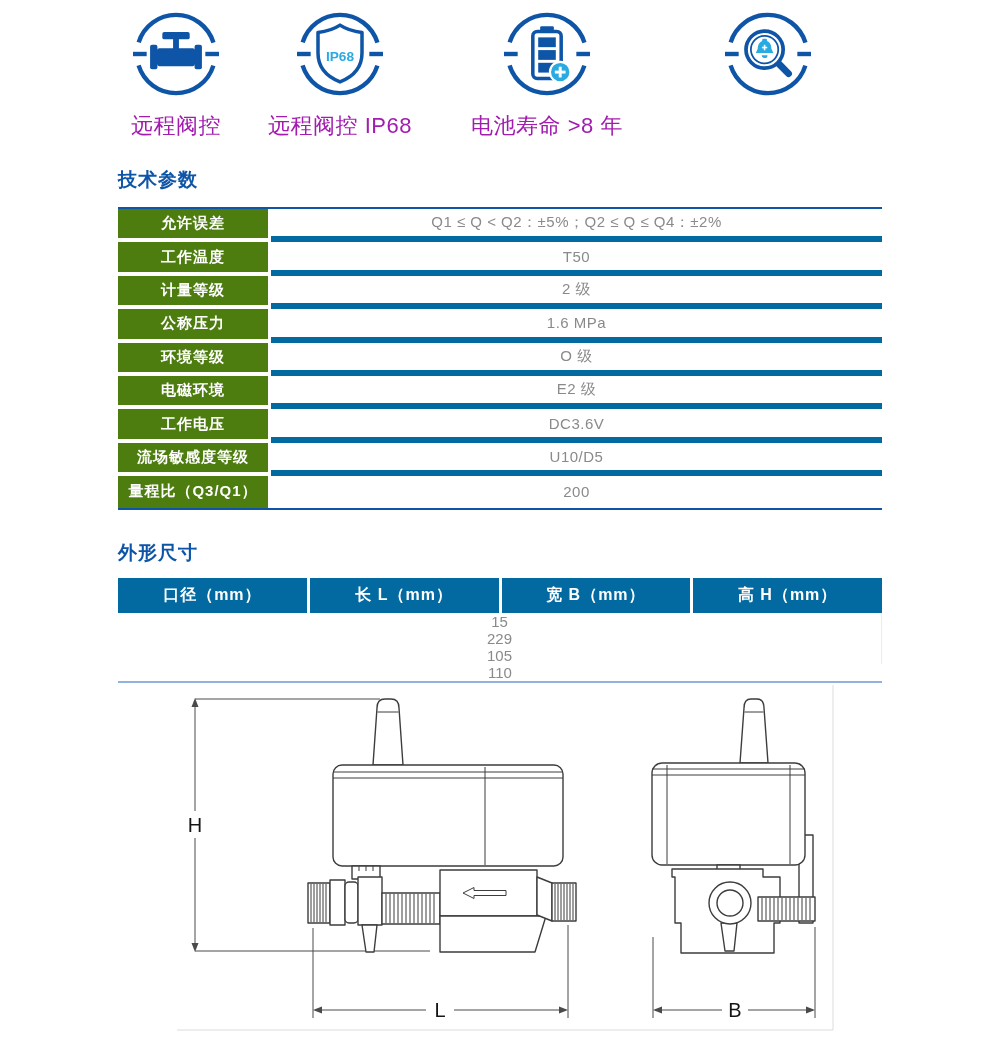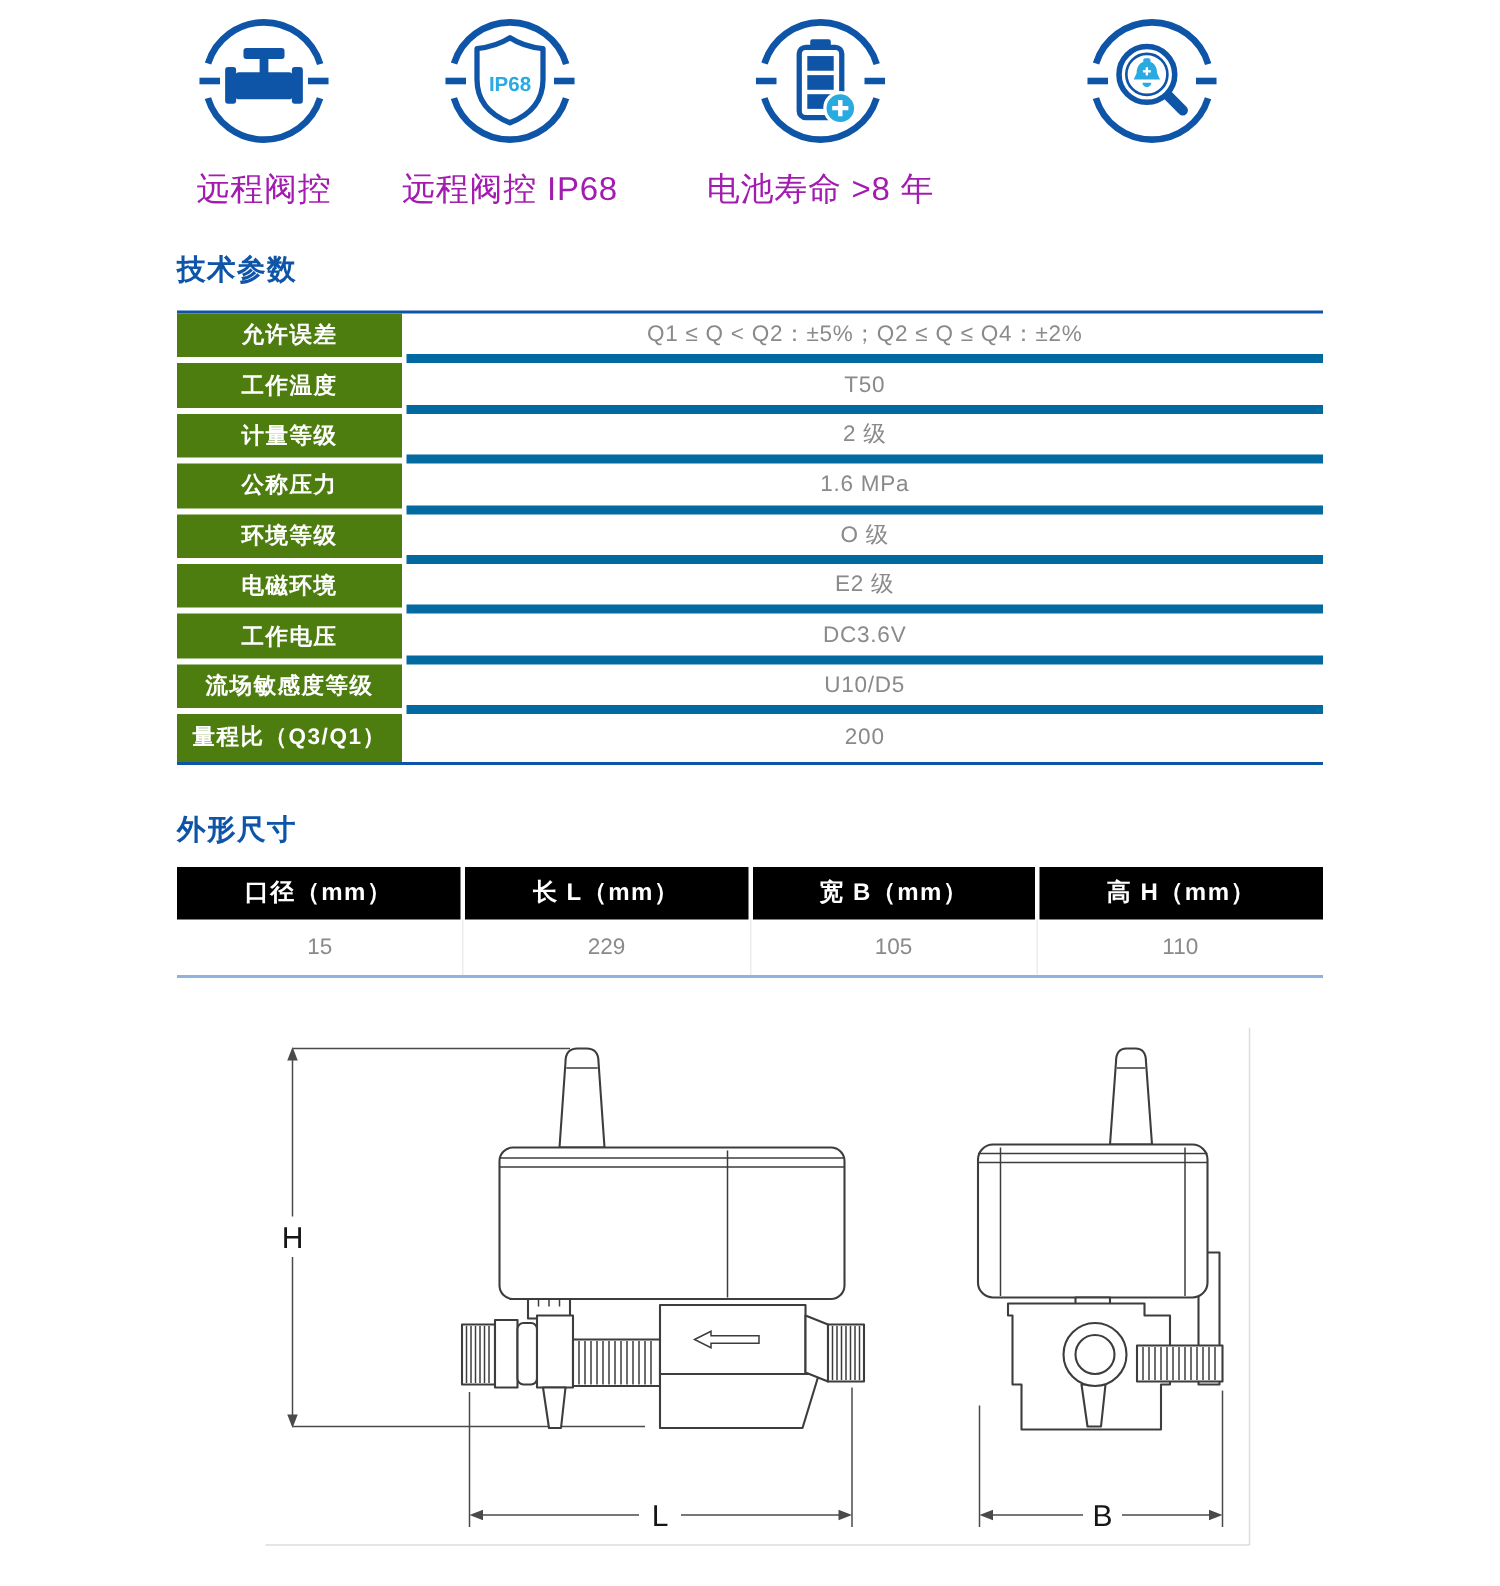--- a/index.html
+++ b/index.html
@@ -24,23 +24,23 @@
   .spec-table{position:absolute;left:118px;top:207px;width:764px;border-top:2px solid #0E55A7;border-bottom:2px solid #0E55A7;}
   .spec-row{display:flex;align-items:stretch;}
   .spec-label{width:150px;flex:0 0 150px;height:29.4px;margin:0 3px 4px 0;background:#4d7c0f;color:#ffffff;font-size:15px;font-weight:bold;display:flex;align-items:center;justify-content:center;letter-spacing:1px;white-space:nowrap;}
   .spec-value{flex:1;border-bottom:6px solid #0369a1;display:flex;align-items:center;justify-content:center;color:#8A8A8A;font-size:15px;letter-spacing:.5px;}
   .spec-row.last .spec-label{height:31.4px;margin-bottom:0;}
   .spec-row.last .spec-value{border-bottom:none;}
 
   
   .dim-table{position:absolute;left:118px;top:578px;width:764px;}
   .dim-head{display:flex;}
-  .dim-head-cell{flex:1;height:35px;margin-right:3px;background:#000000;color:#fff;font-size:16px;font-weight:bold;display:flex;align-items:center;justify-content:center;letter-spacing:1px;}
+  .dim-head-cell{flex:1;height:35px;margin-right:3px;background:#0369a1;color:#fff;font-size:16px;font-weight:bold;display:flex;align-items:center;justify-content:center;letter-spacing:1px;}
   .dim-head-cell:last-child{margin-right:0;}
-  .dim-body{display:flex;border-bottom:2px solid #8FB3DC;}
+  .dim-body{display:flex;border-bottom:2px solid #8FB3DC;flex-direction:column;}
   .dim-body-cell{flex:1;height:37px;display:flex;align-items:center;justify-content:center;color:#8A8A8A;font-size:15px;border-right:1px solid #ececec;}
   .dim-body-cell:last-child{border-right:none;}
 
   
   .drawing{position:absolute;left:118px;top:685px;}
   .part{fill:#ffffff;stroke:#3d3d3d;stroke-width:1.4;stroke-linejoin:round;}
   .thin{stroke:#3d3d3d;stroke-width:1;fill:none;}
   .dimln{stroke:#4a4a4a;stroke-width:1;fill:none;}
   .dimarr{fill:#4a4a4a;stroke:none;}
   .dimtxt{font-size:20px;fill:#151515;font-family:"Liberation Sans","DejaVu Sans",sans-serif;}

